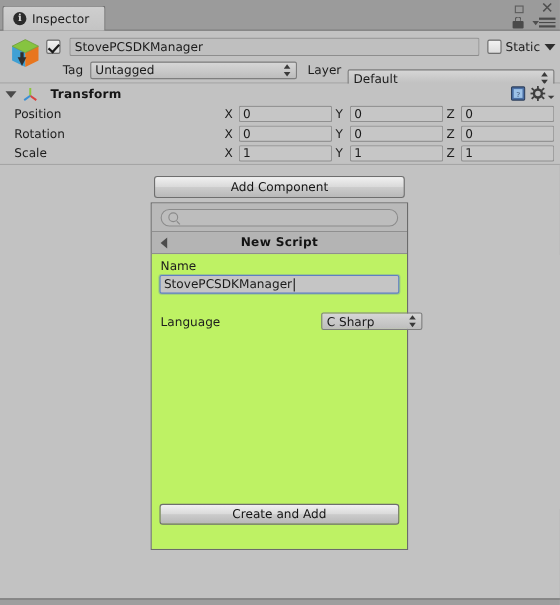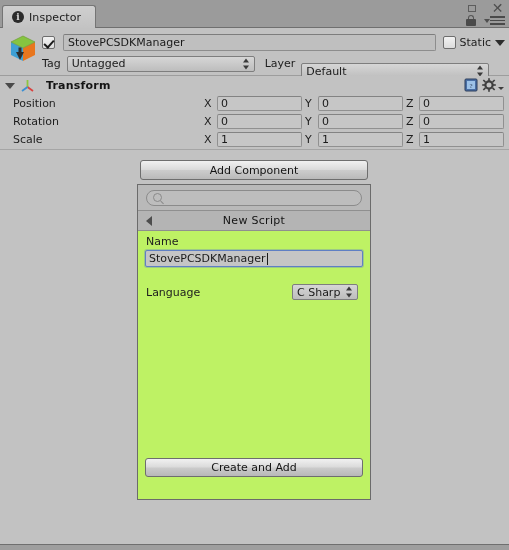--- a/index.html
+++ b/index.html
@@ -187,21 +187,21 @@
   }
   .static-label { font-size: 11px; color: #1d1d1d; }
   .tri-down {
     width: 0; height: 0;
     border-left: 5px solid transparent;
     border-right: 5px solid transparent;
     border-top: 6px solid #2d2d2d;
   }
   .tag-row {
     position: absolute;
-    left: 42px; top: 27px;
+    left: 57px; top: 27px;
     right: 4px;
     height: 17px;
     display: flex;
     align-items: center;
   }
   .mini-label {
     font-size: 11px;
     color: #1d1d1d;
     flex: 0 0 auto;
   }
@@ -408,21 +408,21 @@
     position: absolute;
     left: 8px; top: 50%;
     transform: translateY(-50%);
     width: 0; height: 0;
     border-top: 5px solid transparent;
     border-bottom: 5px solid transparent;
     border-right: 6px solid #4d4d4d;
   }
   .panel-title {
     font-size: 11px;
-    font-weight: normal;
+    font-weight: bold;
     color: #141414;
     letter-spacing: 0.3px;
   }
   .panel-body {
     position: absolute;
     left: 0; top: 46px;
     width: 232px; bottom: 0;
     background: #bef264;
   }
   .field-label {
@@ -454,21 +454,21 @@
     margin-left: 1px;
   }
   .lang-row {
     position: absolute;
     left: 0; top: 53px;
     width: 232px; height: 17px;
   }
   .lang-dd {
     position: absolute;
     left: 154px; top: 0;
-    width: 66px; height: 16px;
+    width: 92px; height: 16px;
     justify-content: flex-start;
   }
   .create-btn {
     position: absolute;
     left: 7px;
     bottom: 22px;
     width: 218px; height: 19px;
     background: linear-gradient(to bottom, #f1f1f1 0%, #dadada 48%, #cbcbcb 52%, #b8b8b8 100%);
     border: 1px solid #6e6e6e;
     border-radius: 3px;

